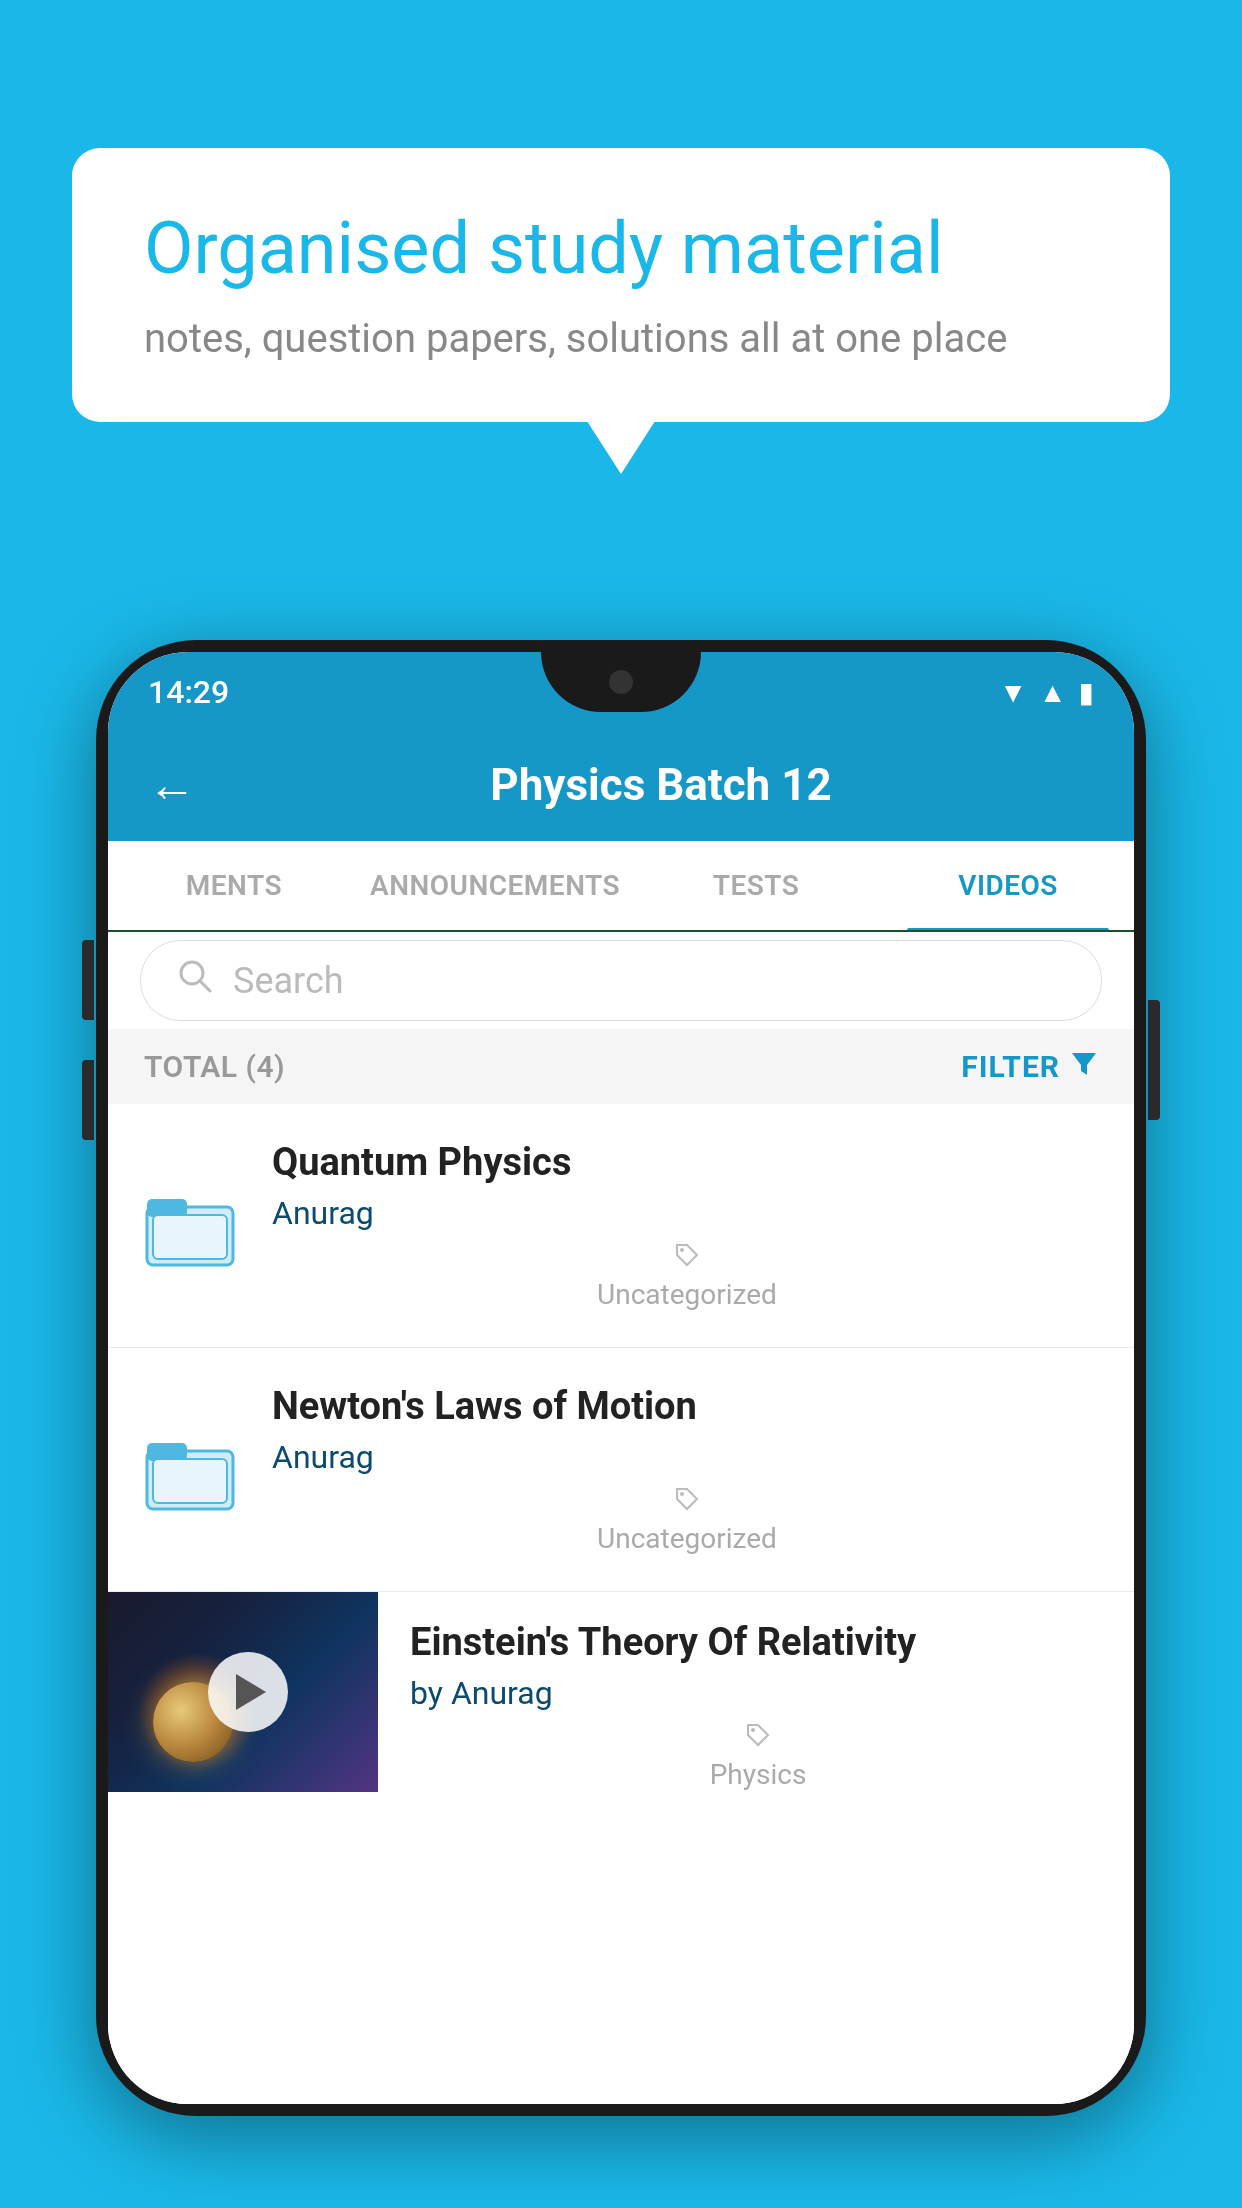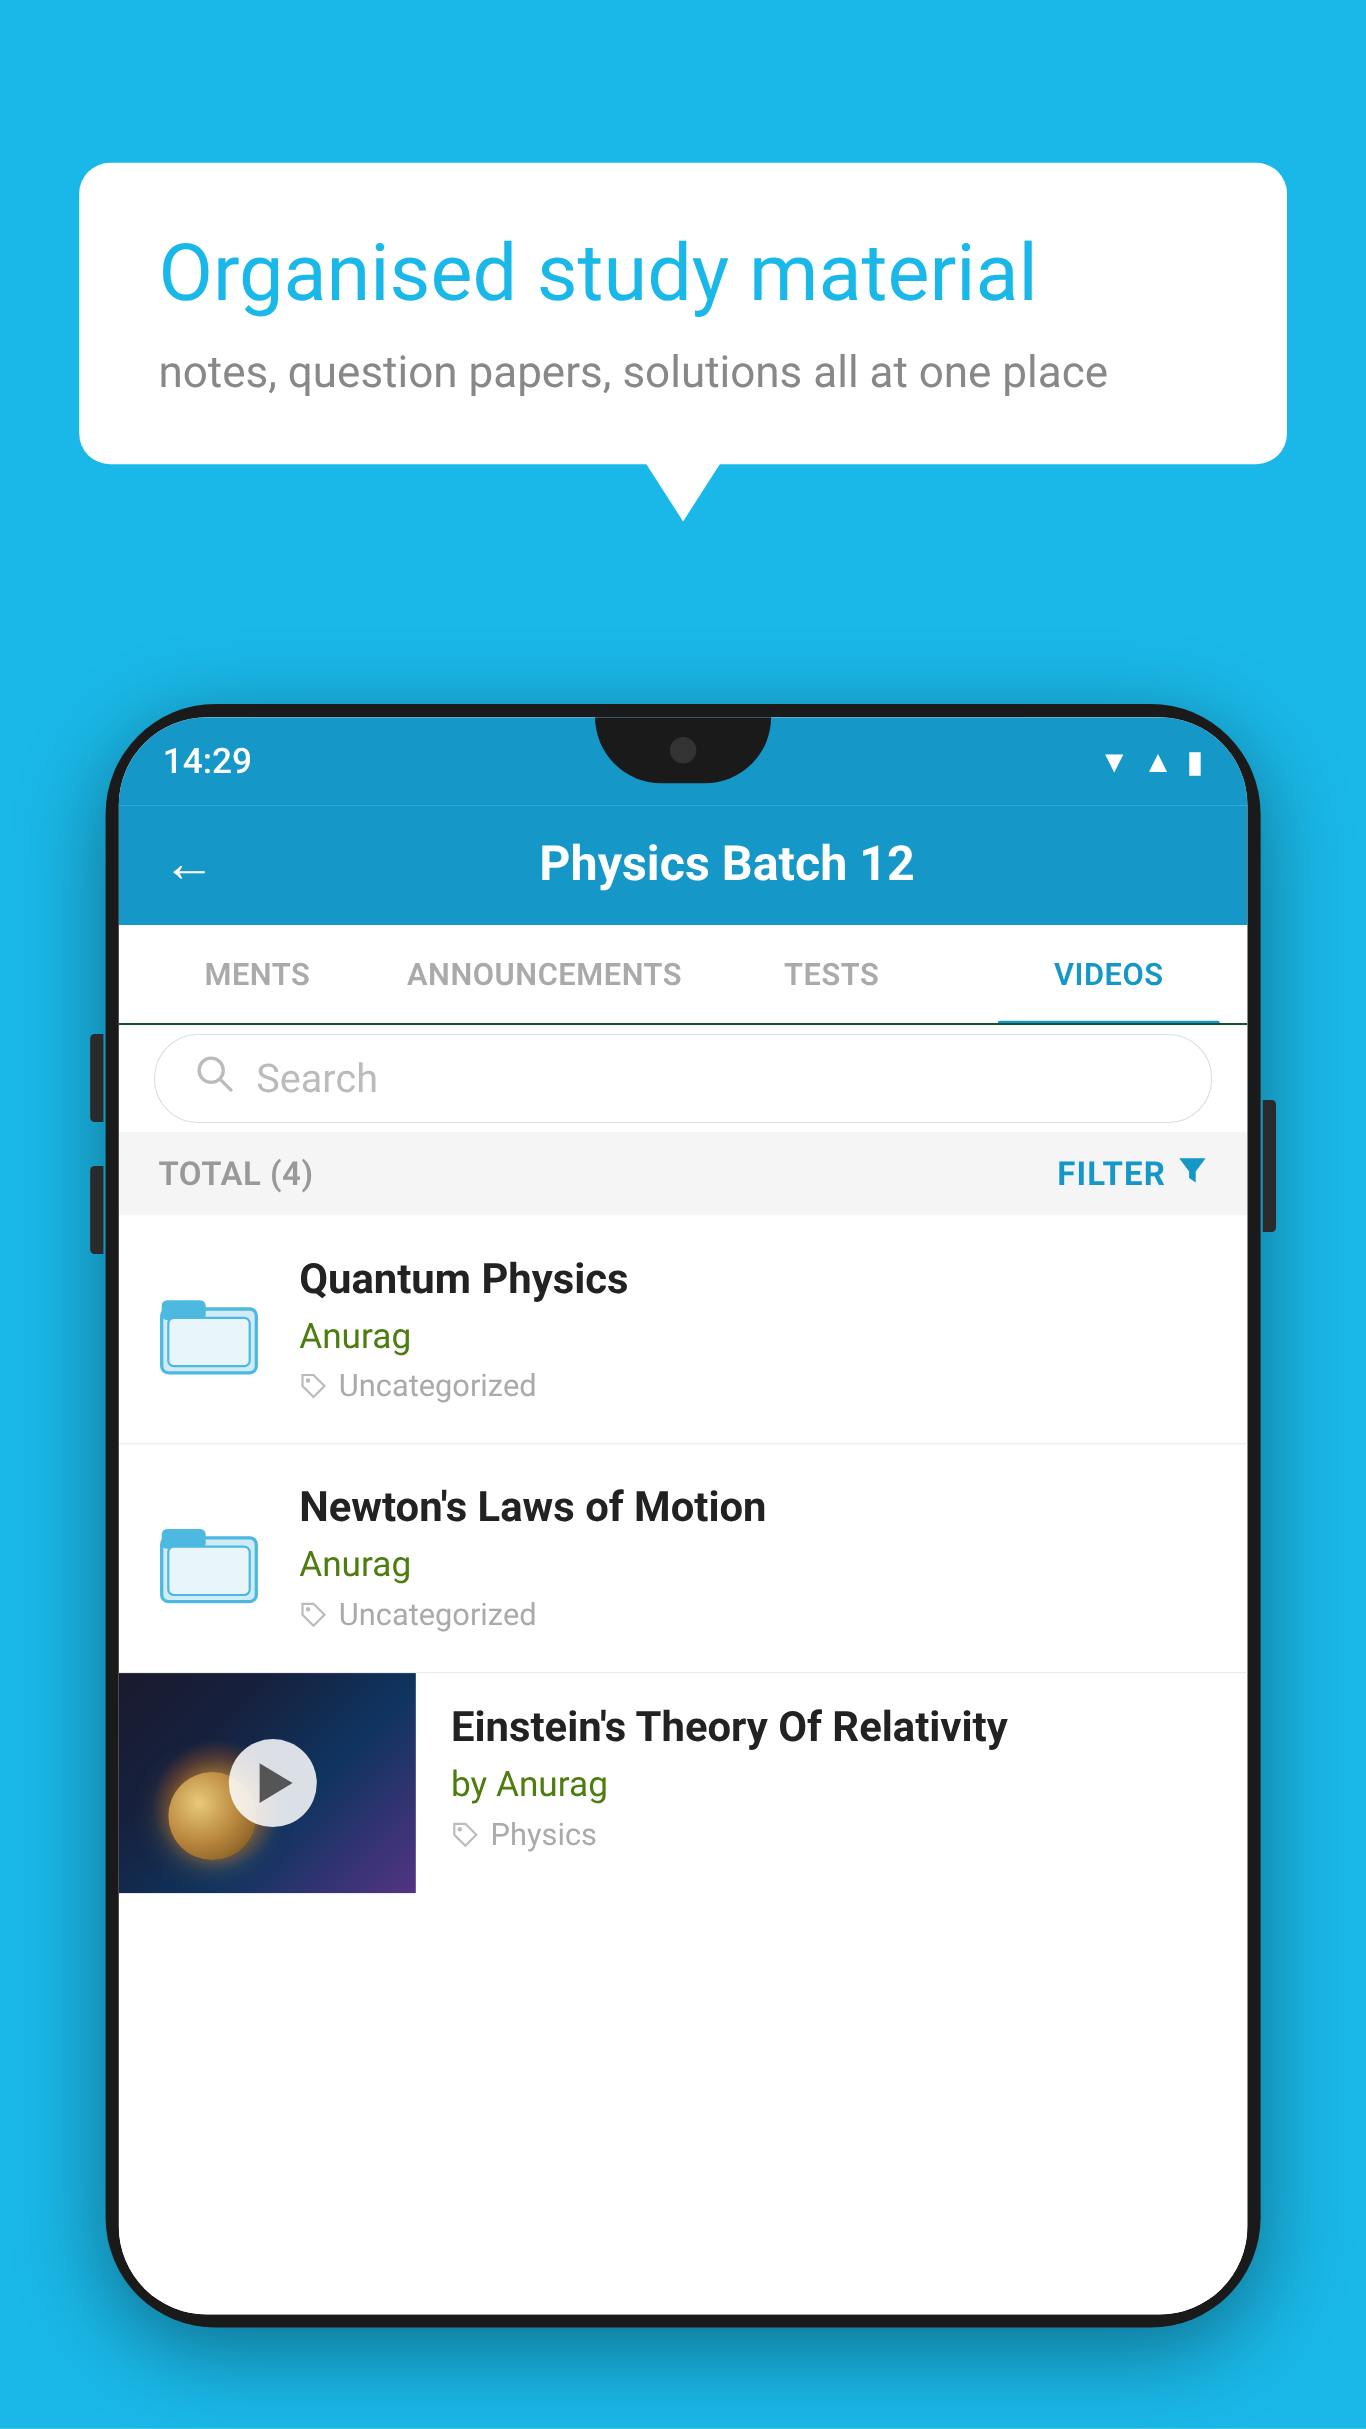--- a/index.html
+++ b/index.html
@@ -275,30 +275,31 @@
 
     .video-title {
       font-size: 38px;
       font-weight: 700;
       color: #222;
       margin-bottom: 10px;
     }
 
     .video-author {
       font-size: 32px;
-      color: #4d7c0f;
+      color: #0c4a6e;
       margin-bottom: 10px;
     }
 
     .video-tag {
       display: flex;
       align-items: center;
       gap: 10px;
       color: #aaa;
       font-size: 28px;
+      flex-direction: column;
     }
 
     
     .video-item-thumb {
       display: flex;
       align-items: flex-start;
       padding: 0 0 0 0;
       gap: 0;
       border-bottom: none;
     }

